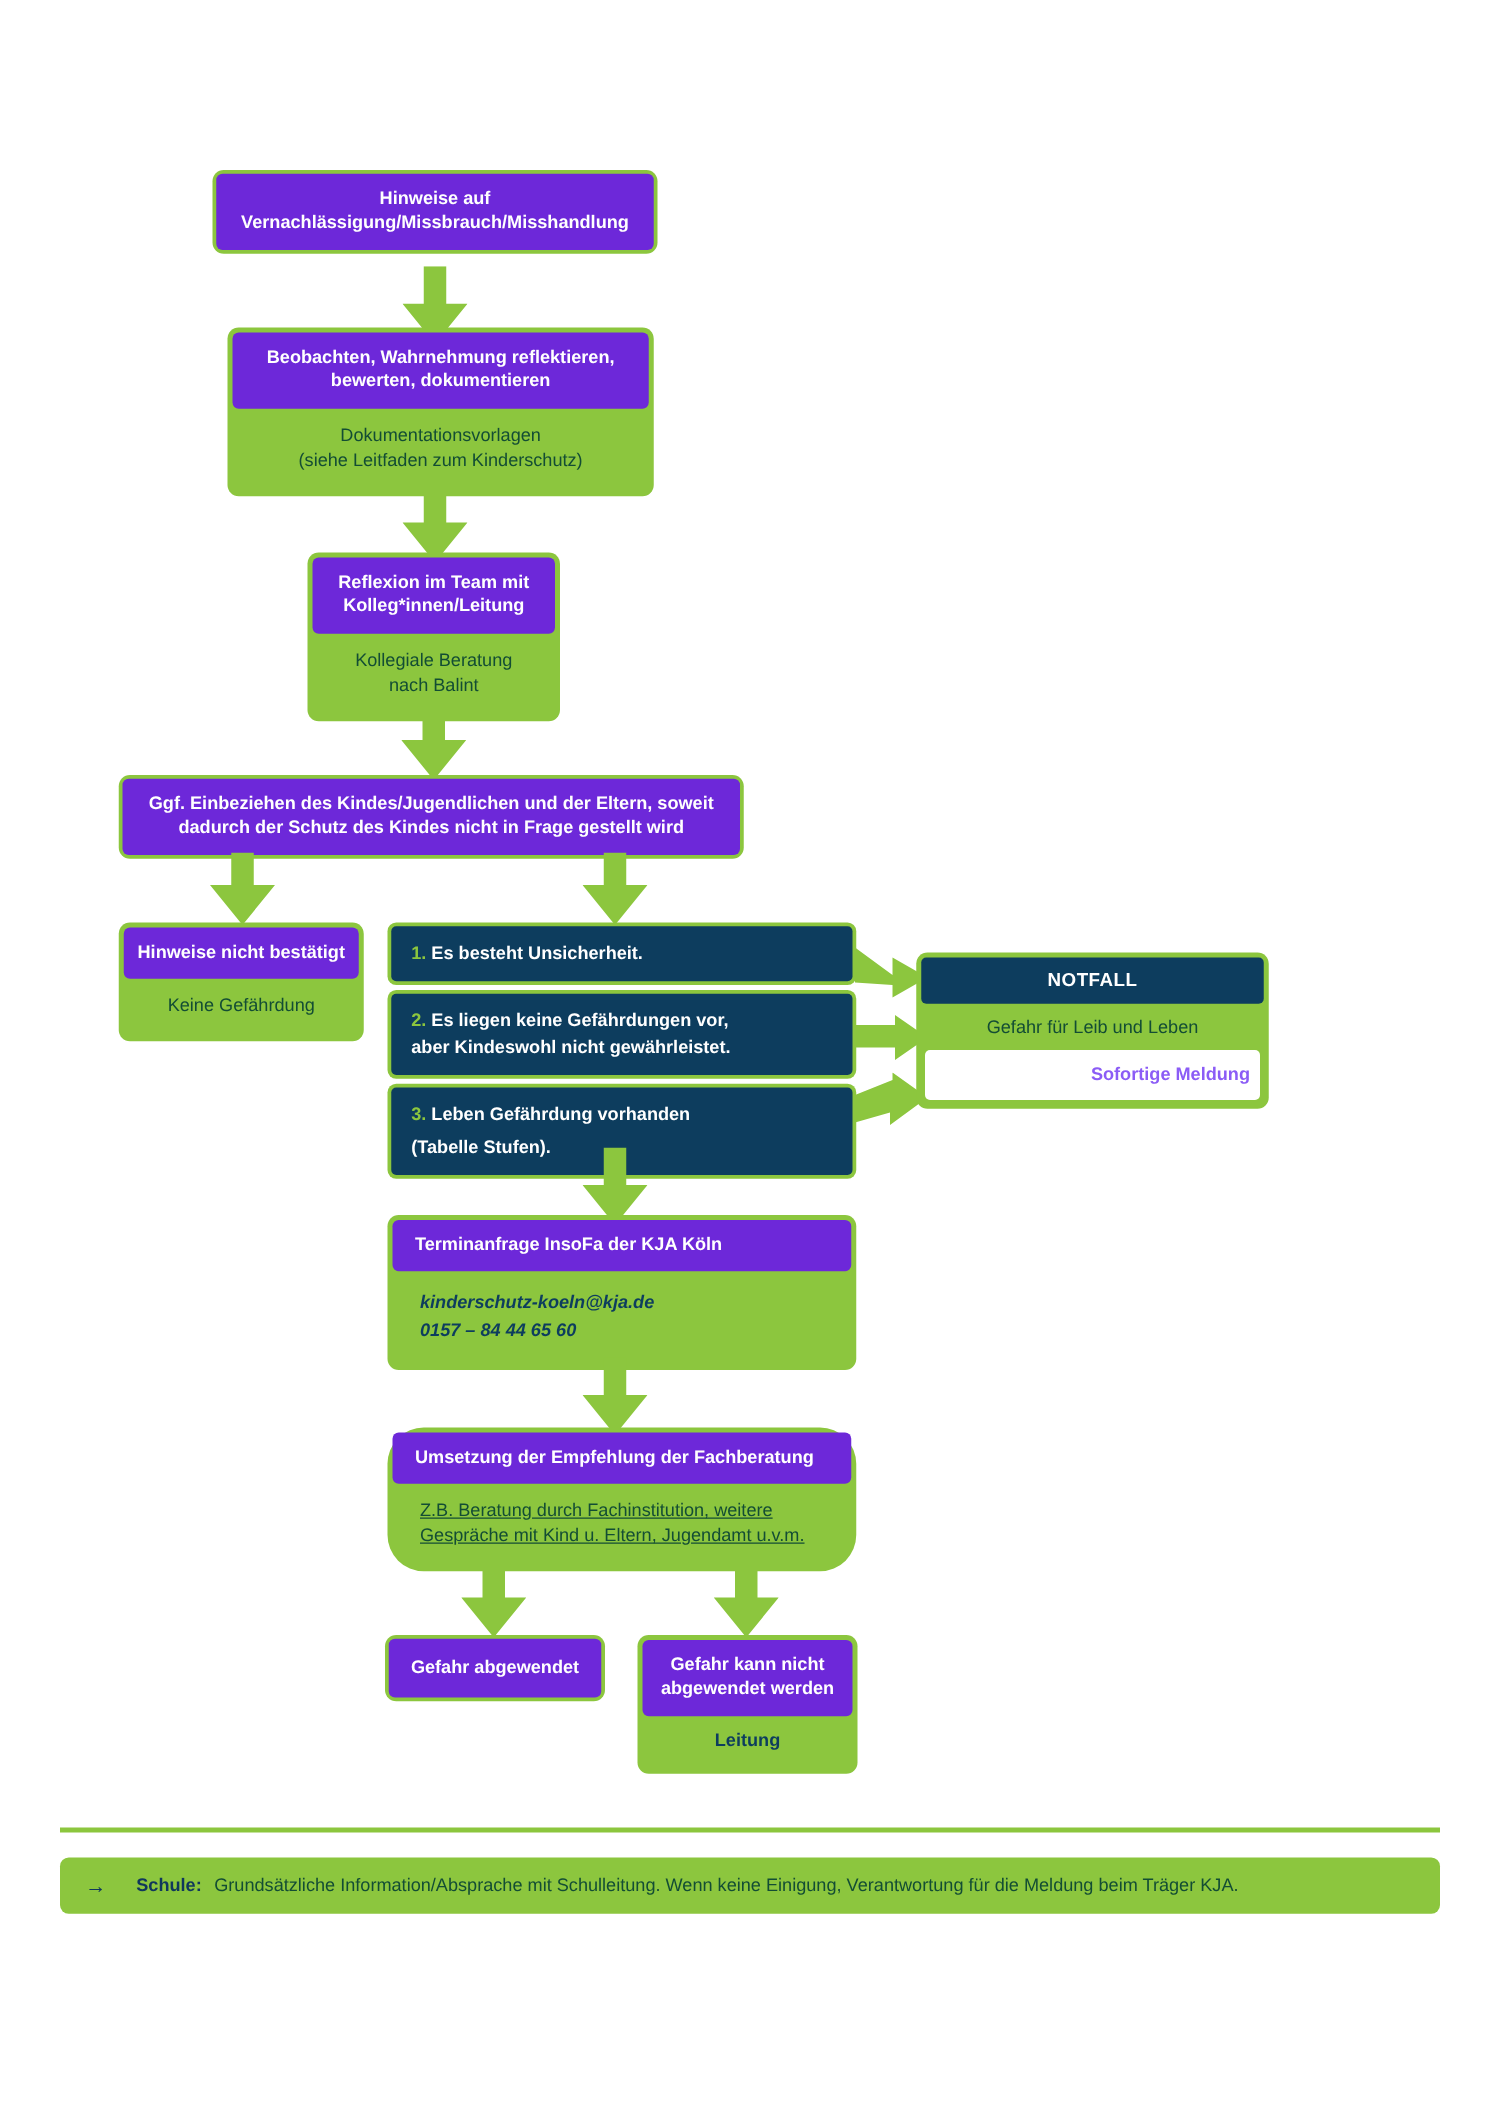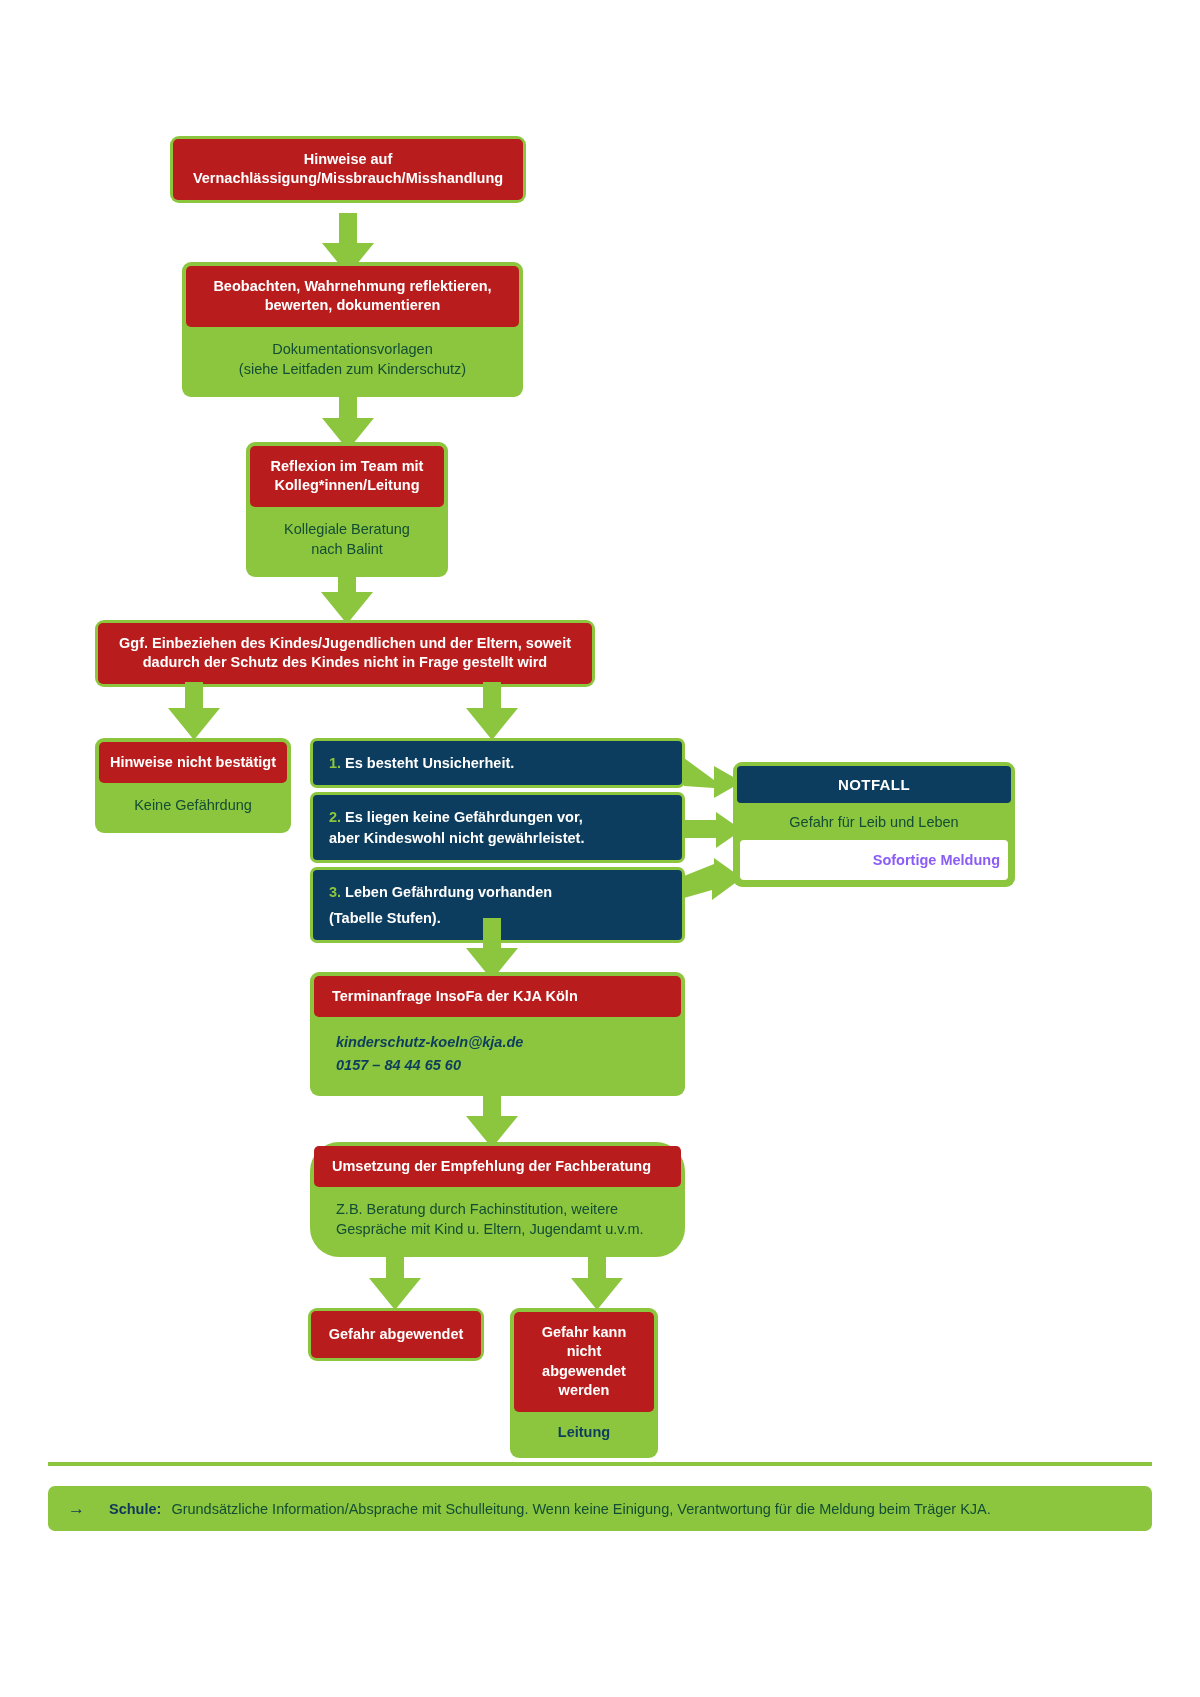--- a/index.html
+++ b/index.html
@@ -41,38 +41,38 @@
 
   
   .node {
     position: absolute;
     background: #8cc63e;
     border-radius: 9px;
     padding: 4px;
   }
   .node.solid-only { padding: 3px; }
   .node-head {
-    background: #b91c1c;
+    background: #6d28d9;
     color: #ffffff;
     font-size: 14.5px;
     font-weight: bold;
     line-height: 1.34;
     text-align: center;
     padding: 11px 10px;
     border-radius: 5px;
   }
   .node-head.left  { text-align: left; padding-left: 18px; }
   .node-body {
     color: #134d34;
     font-size: 14.5px;
     line-height: 1.38;
     text-align: center;
     padding: 12px 10px 14px 10px;
   }
-  .node-body.left { text-align: left; padding-left: 22px; }
+  .node-body.left { text-align: left; padding-left: 22px; text-decoration: underline; }
 
   
   .arrow {
     position: absolute;
     fill: #8cc63e;
   }
 
   
   .opt-stack { position: absolute; }
   .opt {
@@ -304,21 +304,21 @@
   </svg>
 
   <svg class="arrow" style="left:571px; top:1252px;" width="52" height="58" viewBox="0 0 52 58">
     <polygon points="17,0 35,0 35,26 52,26 26,58 0,26 17,26"></polygon>
   </svg>
 
   <div class="node solid-only" style="left:308px; top:1308px; width:176px;">
     <div class="node-head" style="padding:14px 8px;">Gefahr abgewendet</div>
   </div>
 
-  <div class="node" style="left:510px; top:1308px; width:148px;">
+  <div class="node" style="left:510px; top:1308px; width:176px;">
     <div class="node-head">
       <span>Gefahr kann nicht</span><br>
       <span>abgewendet werden</span>
     </div>
     <div class="meldung">Leitung</div>
   </div>
 
   <div class="banner-rule-top" style="top:1462px;"></div>
   <div class="banner" style="top:1486px;">
     <span class="banner-arrow">→</span>

